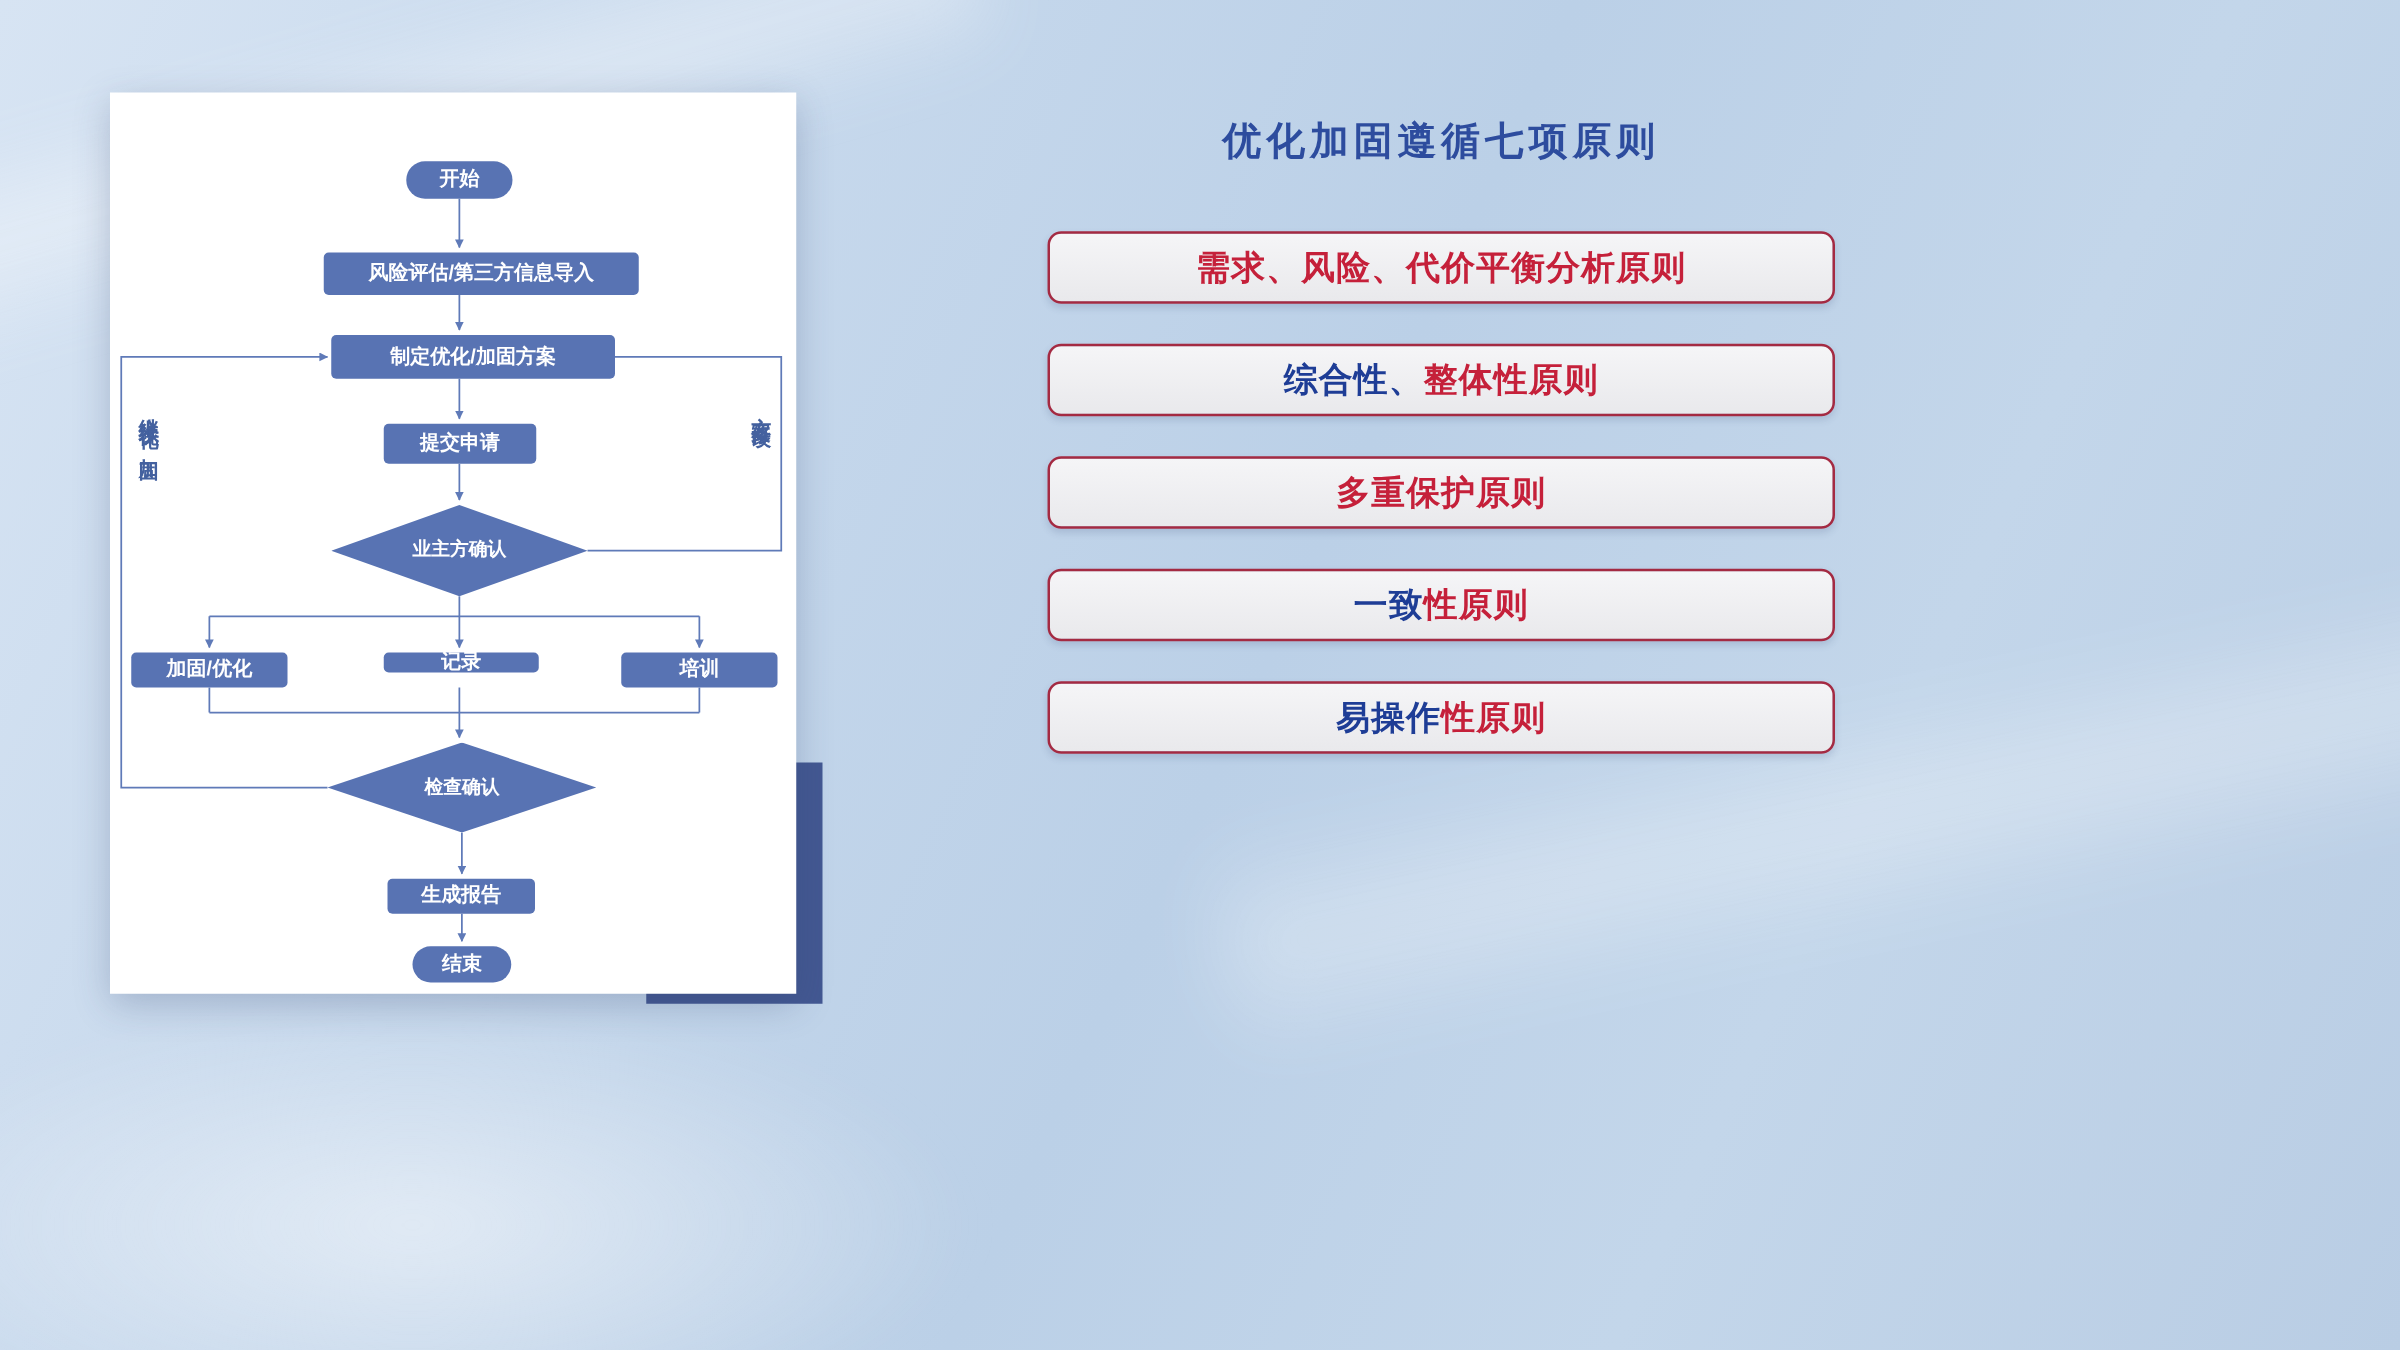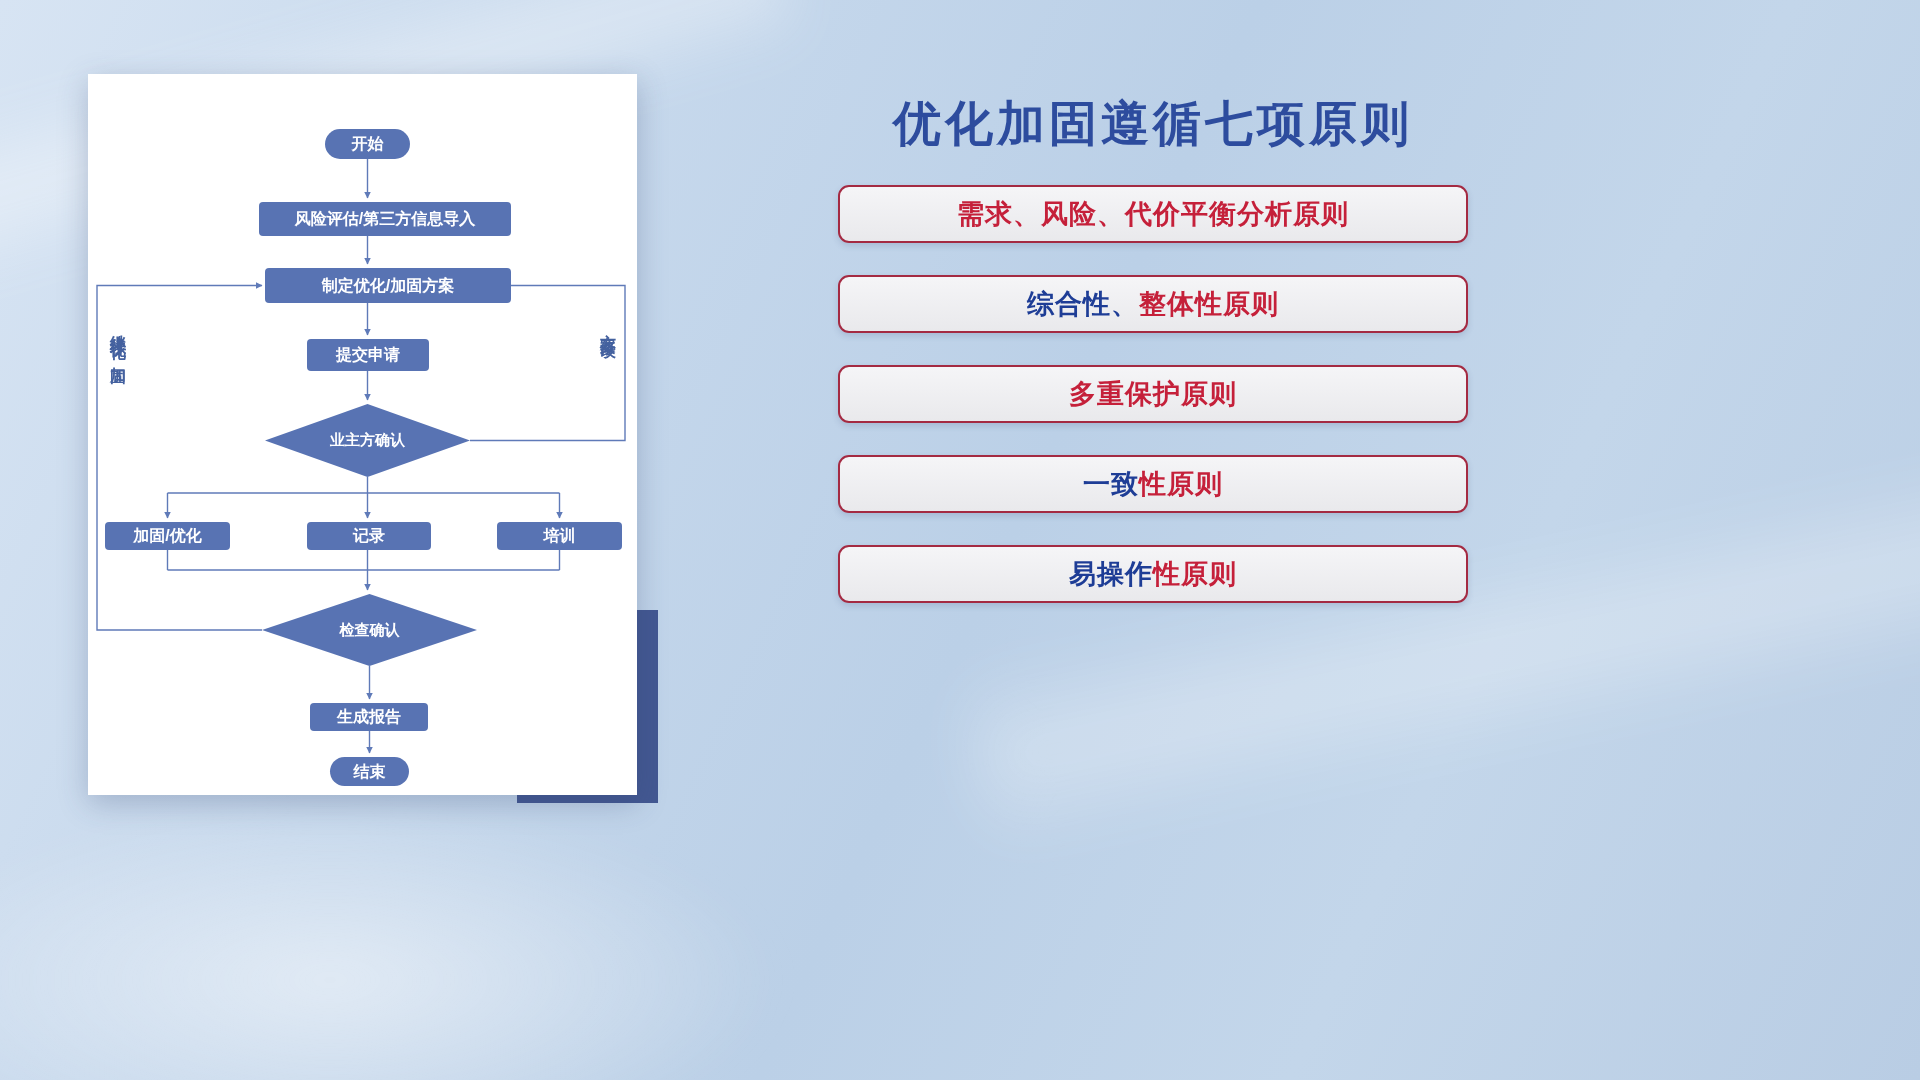--- a/index.html
+++ b/index.html
@@ -53,21 +53,21 @@
   .node.diamond span { position: relative; z-index: 1; font-size: 15px; }
   .side-label {
     position: absolute; writing-mode: vertical-rl; text-orientation: upright;
     color: #44619f; font-weight: bold; font-size: 16px; letter-spacing: 3px;
     line-height: 1;
   }
 
   
   .panel-title {
     position: absolute; left: 838px; top: 92px; width: 630px;
-    text-align: center; font-size: 48px; font-weight: bold; letter-spacing: 4px;
+    text-align: center; font-size: 31px; font-weight: bold; letter-spacing: 4px;
     color: #2d4c9e; z-index: 2;
   }
   .principles {
     position: absolute; left: 838px; top: 185px; width: 630px; z-index: 2;
   }
   .pbox {
     width: 630px; height: 58px; margin-bottom: 32px;
     background: linear-gradient(#f5f5f7, #e9e9ec);
     border: 2px solid #a42a42; border-radius: 11px;
     display: flex; align-items: center; justify-content: center;
@@ -112,31 +112,31 @@
       <path d="M281.5 657 V679" marker-end="url(#arr)"></path>
       <path d="M382 366.5 H537 V211.5 H387" marker-end="url(#arr)"></path>
       <path d="M174 556 H9 V211.5 H174" marker-end="url(#arr)"></path>
     </g>
   </svg>
 
   <div class="node pill" style="left:237px;top:55px;width:85px;height:30px">开始</div>
 
   <div class="node" style="left:171px;top:128px;width:252px;height:34px">风险评估/第三方信息导入</div>
 
-  <div class="node" style="left:177px;top:194px;width:246px;height:35px">制定优化/加固方案</div>
+  <div class="node" style="left:177px;top:194px;width:227px;height:35px">制定优化/加固方案</div>
 
   <div class="node" style="left:219px;top:265px;width:122px;height:32px">提交申请</div>
 
   <div class="node diamond" style="left:177px;top:330px;width:205px;height:73px">
     <span>业主方确认</span>
   </div>
 
   <div class="node" style="left:17px;top:448px;width:125px;height:28px">加固/优化</div>
 
-  <div class="node" style="left:219px;top:448px;width:124px;height:28px">记录</div>
+  <div class="node" style="left:219px;top:448px;width:124px;height:16px">记录</div>
 
   <div class="node" style="left:409px;top:448px;width:125px;height:28px">培训</div>
 
   <div class="node diamond" style="left:174px;top:520px;width:215px;height:72px">
     <span>检查确认</span>
   </div>
 
   <div class="node" style="left:222px;top:629px;width:118px;height:28px">生成报告</div>
 
   <div class="node pill" style="left:242px;top:683px;width:79px;height:29px">结束</div>

